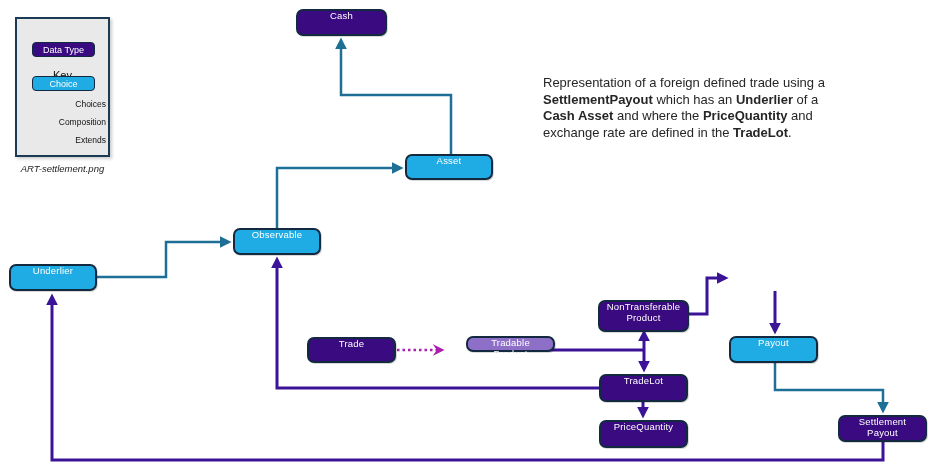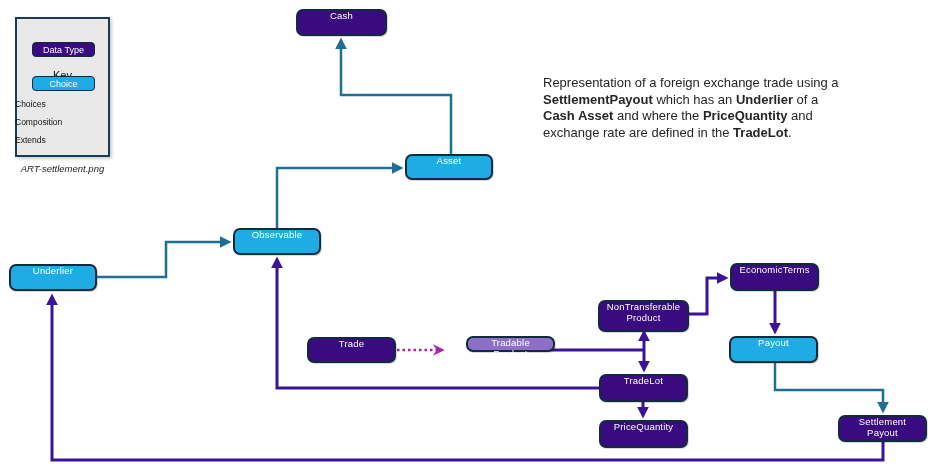--- a/index.html
+++ b/index.html
@@ -44,21 +44,21 @@
   }
   .key-title{position:absolute;left:0;top:5px;width:100%;text-align:center;
     font-size:11px;color:#111;margin-top:45px;}
   .key-node{
     position:absolute;left:15px;width:63px;height:15px;border:1.5px solid var(--box-border);
     border-radius:4px;display:flex;align-items:center;justify-content:center;
     color:#fff;font-size:9px;box-sizing:border-box;
   }
   .key-node.data{background:var(--data-type-fill);top:23px;}
   .key-node.choice{background:var(--choice-fill);top:57px;}
-  .key-arrow-label{position:absolute;width:100%;left:-2px;text-align:left;
+  .key-arrow-label{position:absolute;width:100%;left:-2px;text-align:right;
     font-size:8.5px;color:#111;}
   .key-caption{
     position:absolute;left:5px;top:163px;width:115px;text-align:center;
     font-style:italic;font-size:9.5px;color:#222;
   }
 
   .description{
     position:absolute;left:543px;top:75px;color:var(--text);
     font-size:13px;line-height:16.5px;
   }
@@ -108,21 +108,21 @@
     <div class="key-title">Key</div>
     <div class="key-node data">Data Type</div>
     <div class="key-node choice">Choice</div>
     <div class="key-arrow-label" style="top:80px">Choices</div>
     <div class="key-arrow-label" style="top:98px">Composition</div>
     <div class="key-arrow-label" style="top:116px">Extends</div>
   </div>
   <div class="key-caption">ART-settlement.png</div>
 
   <div class="description">
-    <div><span>Representation of a foreign exchange trade using a</span></div>
+    <div><span>Representation of a foreign defined trade using a</span></div>
     <div><b>SettlementPayout</b><span> which has an </span><b>Underlier</b><span> of a</span></div>
     <div><b>Cash Asset</b><span> and where the </span><b>PriceQuantity</b><span> and</span></div>
     <div><span>exchange rate are defined in the </span><b>TradeLot</b><span>.</span></div>
   </div>
 
   <div class="node data" style="left:296px;top:9px;width:91px;height:27px">
     <span>Cash</span>
     </div>
 
   <div class="node choice" style="left:405px;top:154px;width:88px;height:26px">
@@ -142,23 +142,20 @@
     </div>
 
   <div class="node product" style="left:466px;top:336px;width:89px;height:16px">
     <span class="wrap" style="width:56px">Tradable Product</span>
     </div>
 
   <div class="node data" style="left:598px;top:300px;width:91px;height:32px">
     <span class="wrap" style="width:84px">NonTransferable Product</span>
     </div>
 
-  <div class="node data" style="left:730px;top:263px;width:89px;height:28px">
-    <span>EconomicTerms</span>
-    </div>
 
   <div class="node choice" style="left:729px;top:336px;width:89px;height:27px">
     <span>Payout</span>
     </div>
 
   <div class="node data" style="left:599px;top:374px;width:89px;height:28px">
     <span>TradeLot</span>
     </div>
 
   <div class="node data" style="left:599px;top:420px;width:89px;height:28px">

